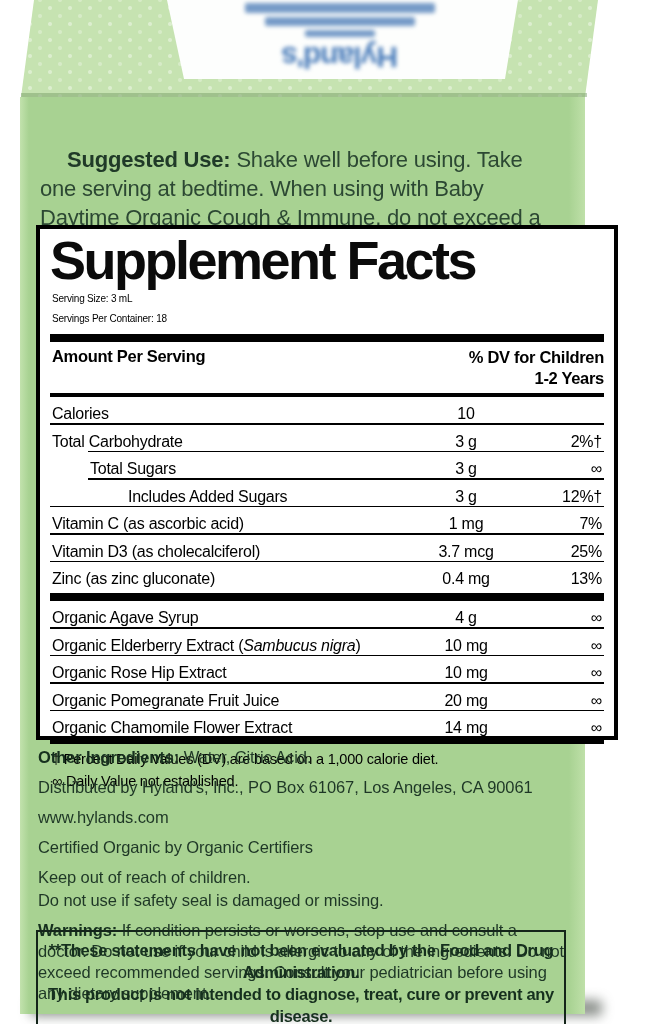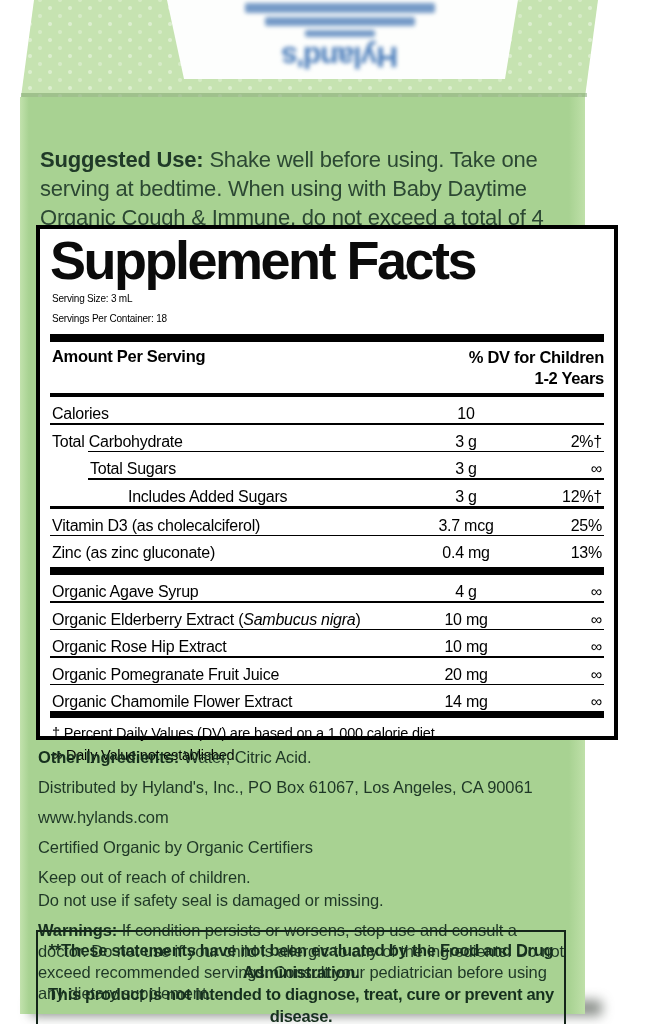--- a/index.html
+++ b/index.html
@@ -32,21 +32,21 @@
   .panel { position:absolute; left:20px; top:97px; width:565px; height:917px;
     background:#a8d292; }
   .panel-right { position:absolute; right:0; top:0; width:16px; height:100%;
     background:linear-gradient(to right,#a8d292,#bfe0a9); }
   .panel-left { position:absolute; left:0; top:0; width:9px; height:100%;
     background:linear-gradient(to right,#c2e2ad,#a8d292); }
 
   
   .suggested { position:absolute; left:20px; top:48px; width:505px;
     font-size:22px; line-height:29px; letter-spacing:-0.2px; color:#2c4833; }
-  .suggested b { color:#203a28; }
+  .suggested b { color:#203a28;margin-left:27px; }
 
   
   .facts { position:absolute; left:16px; top:128px; width:582px; height:515px;
     background:#fff; border:4px solid #000; padding:2px 10px 0 10px; color:#000; }
   .facts-title { font-size:54px; font-weight:700; letter-spacing:-2.5px;
     line-height:58px; color:#0b0b0b; white-space:nowrap; }
   .serving { font-size:10px; letter-spacing:-0.2px; line-height:20px; margin-left:2px; }
   .bar-thick { height:8px; background:#000; margin-top:5px; }
   .bar-med { height:4px; background:#000; }
   .bar-foot { height:7px; background:#000; }
@@ -134,20 +134,25 @@
         <div class="amt">3 g</div>
         <div class="dv">∞</div>
       </div>
       <div class="sep s1"></div>
       <div class="row">
         <div class="nm i2">Includes Added Sugars</div>
         <div class="amt">3 g</div>
         <div class="dv">12%†</div>
       </div>
       <div class="sep"></div>
+      <div class="row">
+        <div class="nm">Vitamin C (as ascorbic acid)</div>
+        <div class="amt">1 mg</div>
+        <div class="dv">7%</div>
+      </div>
       <div class="sep"></div>
       <div class="row">
         <div class="nm">Vitamin D3 (as cholecalciferol)</div>
         <div class="amt">3.7 mcg</div>
         <div class="dv">25%</div>
       </div>
       <div class="sep"></div>
       <div class="row">
         <div class="nm">Zinc (as zinc gluconate)</div>
         <div class="amt">0.4 mg</div>

